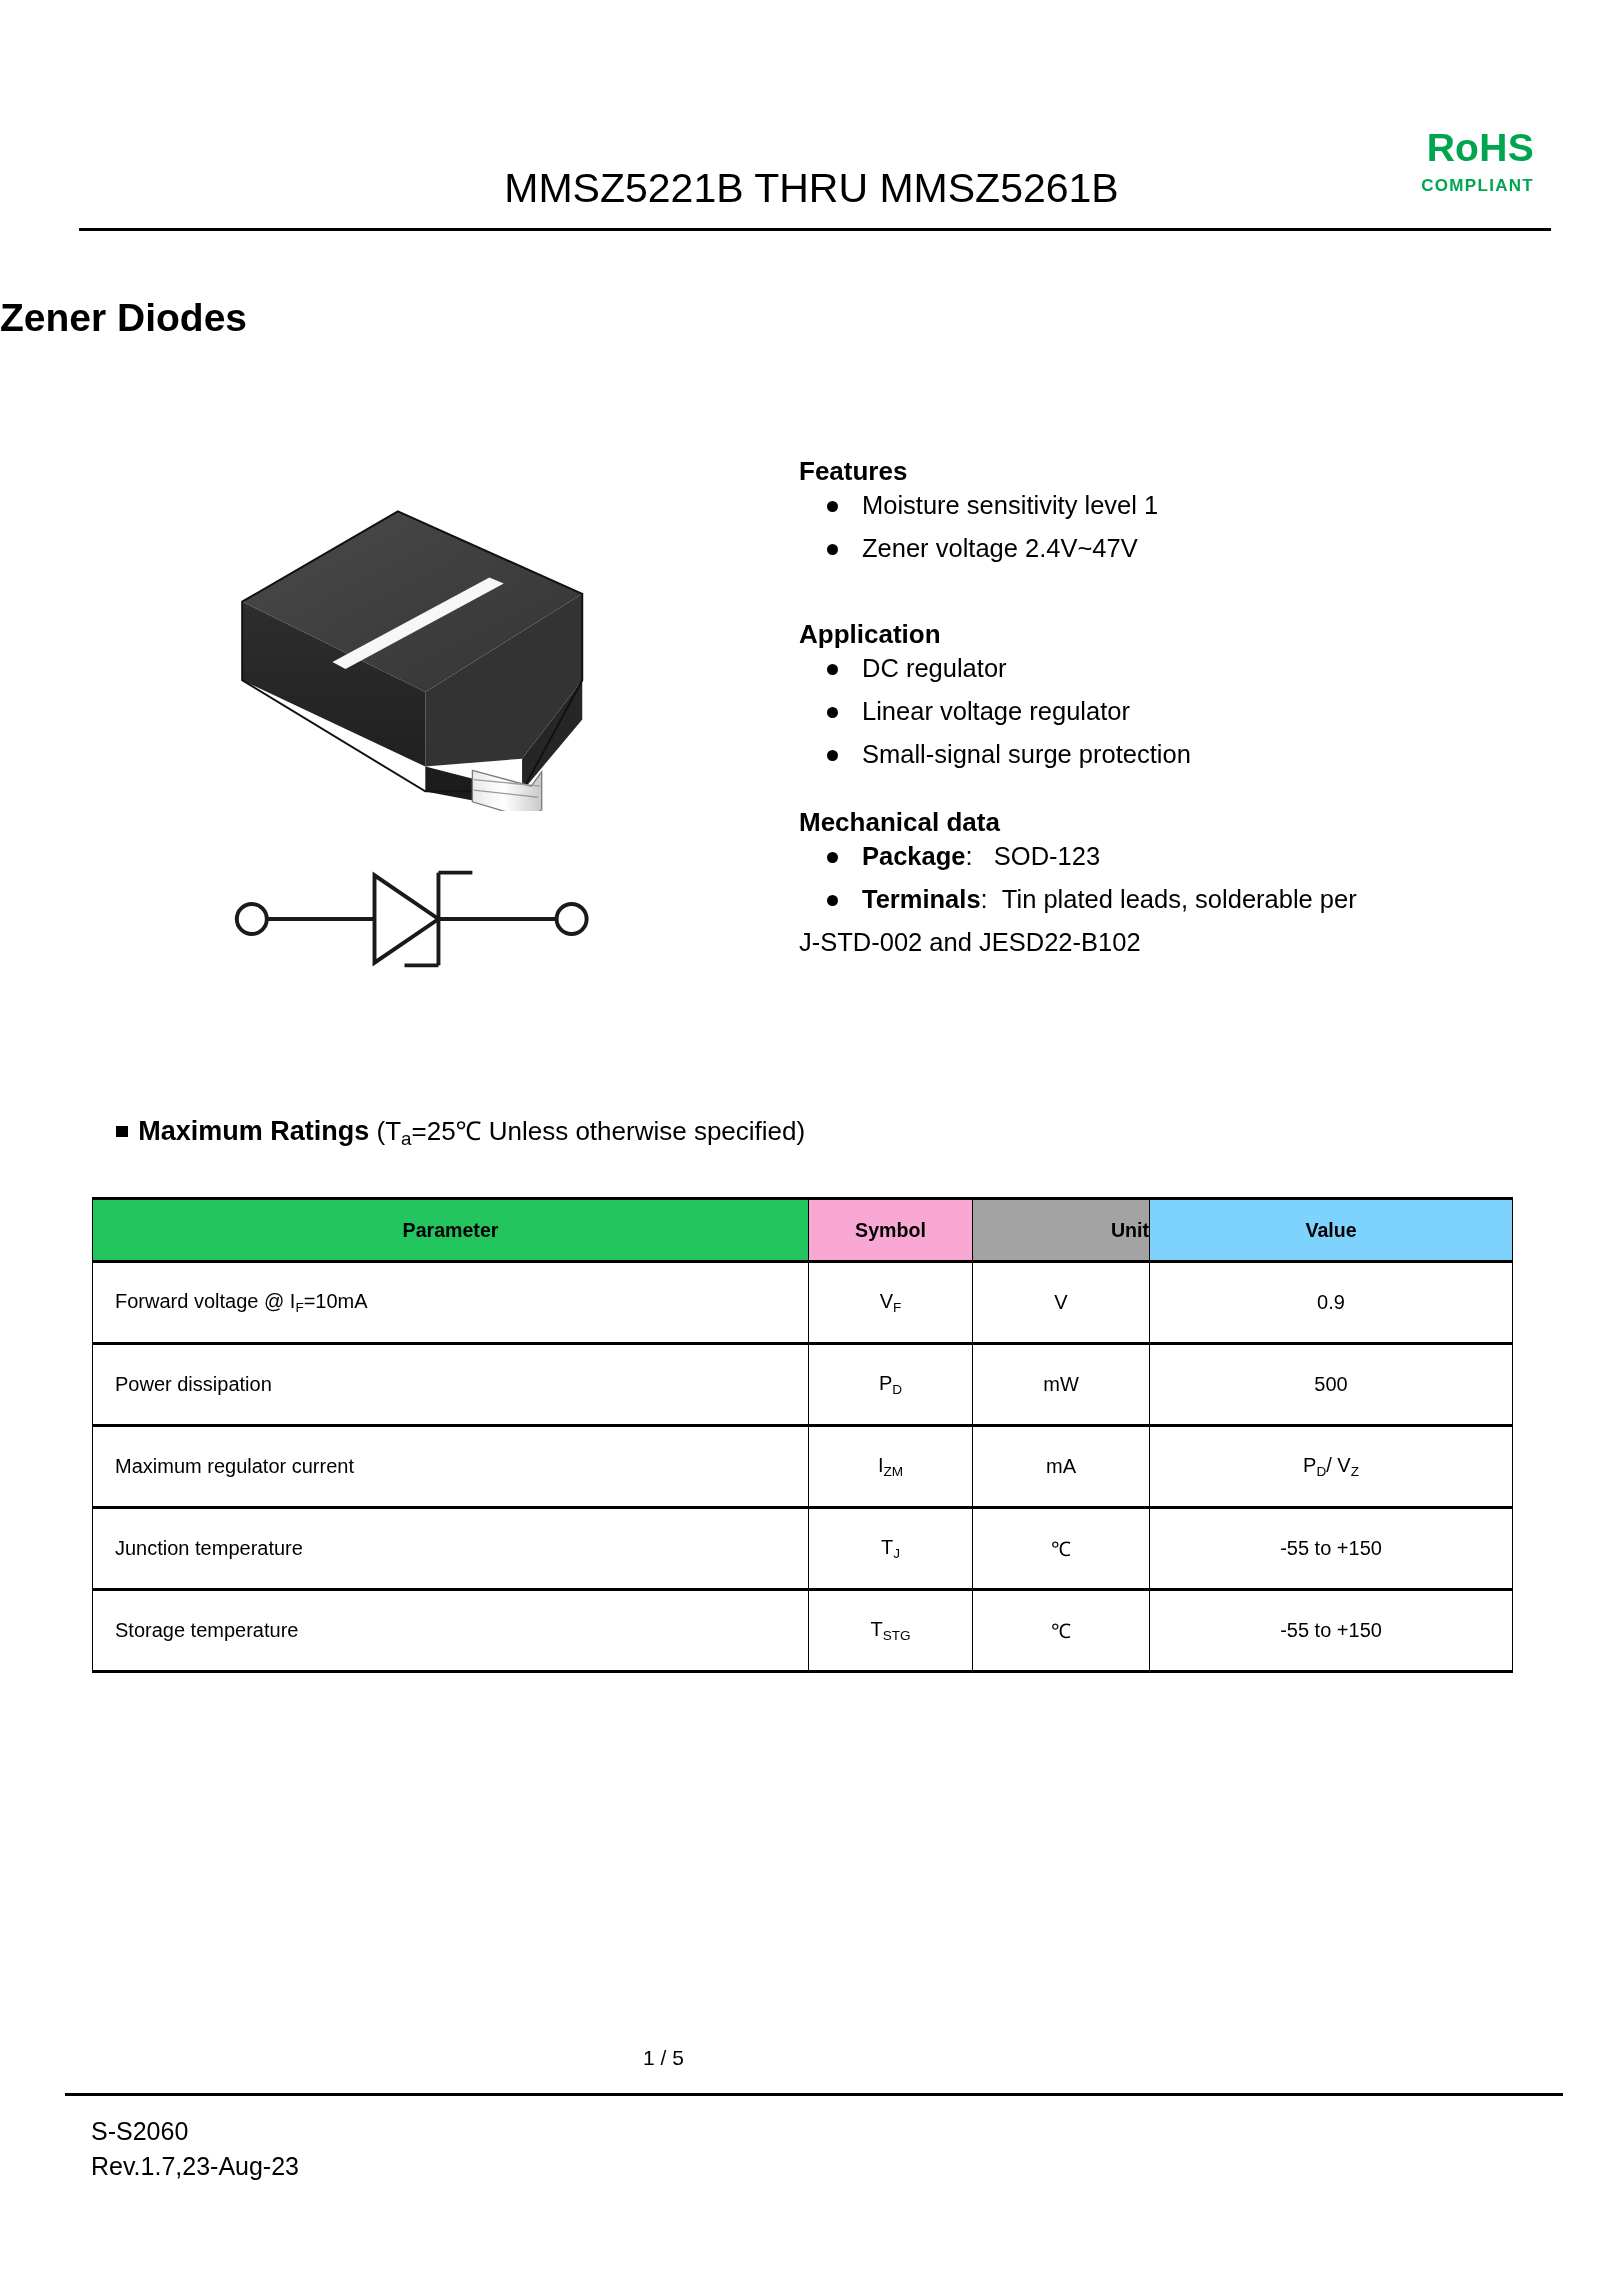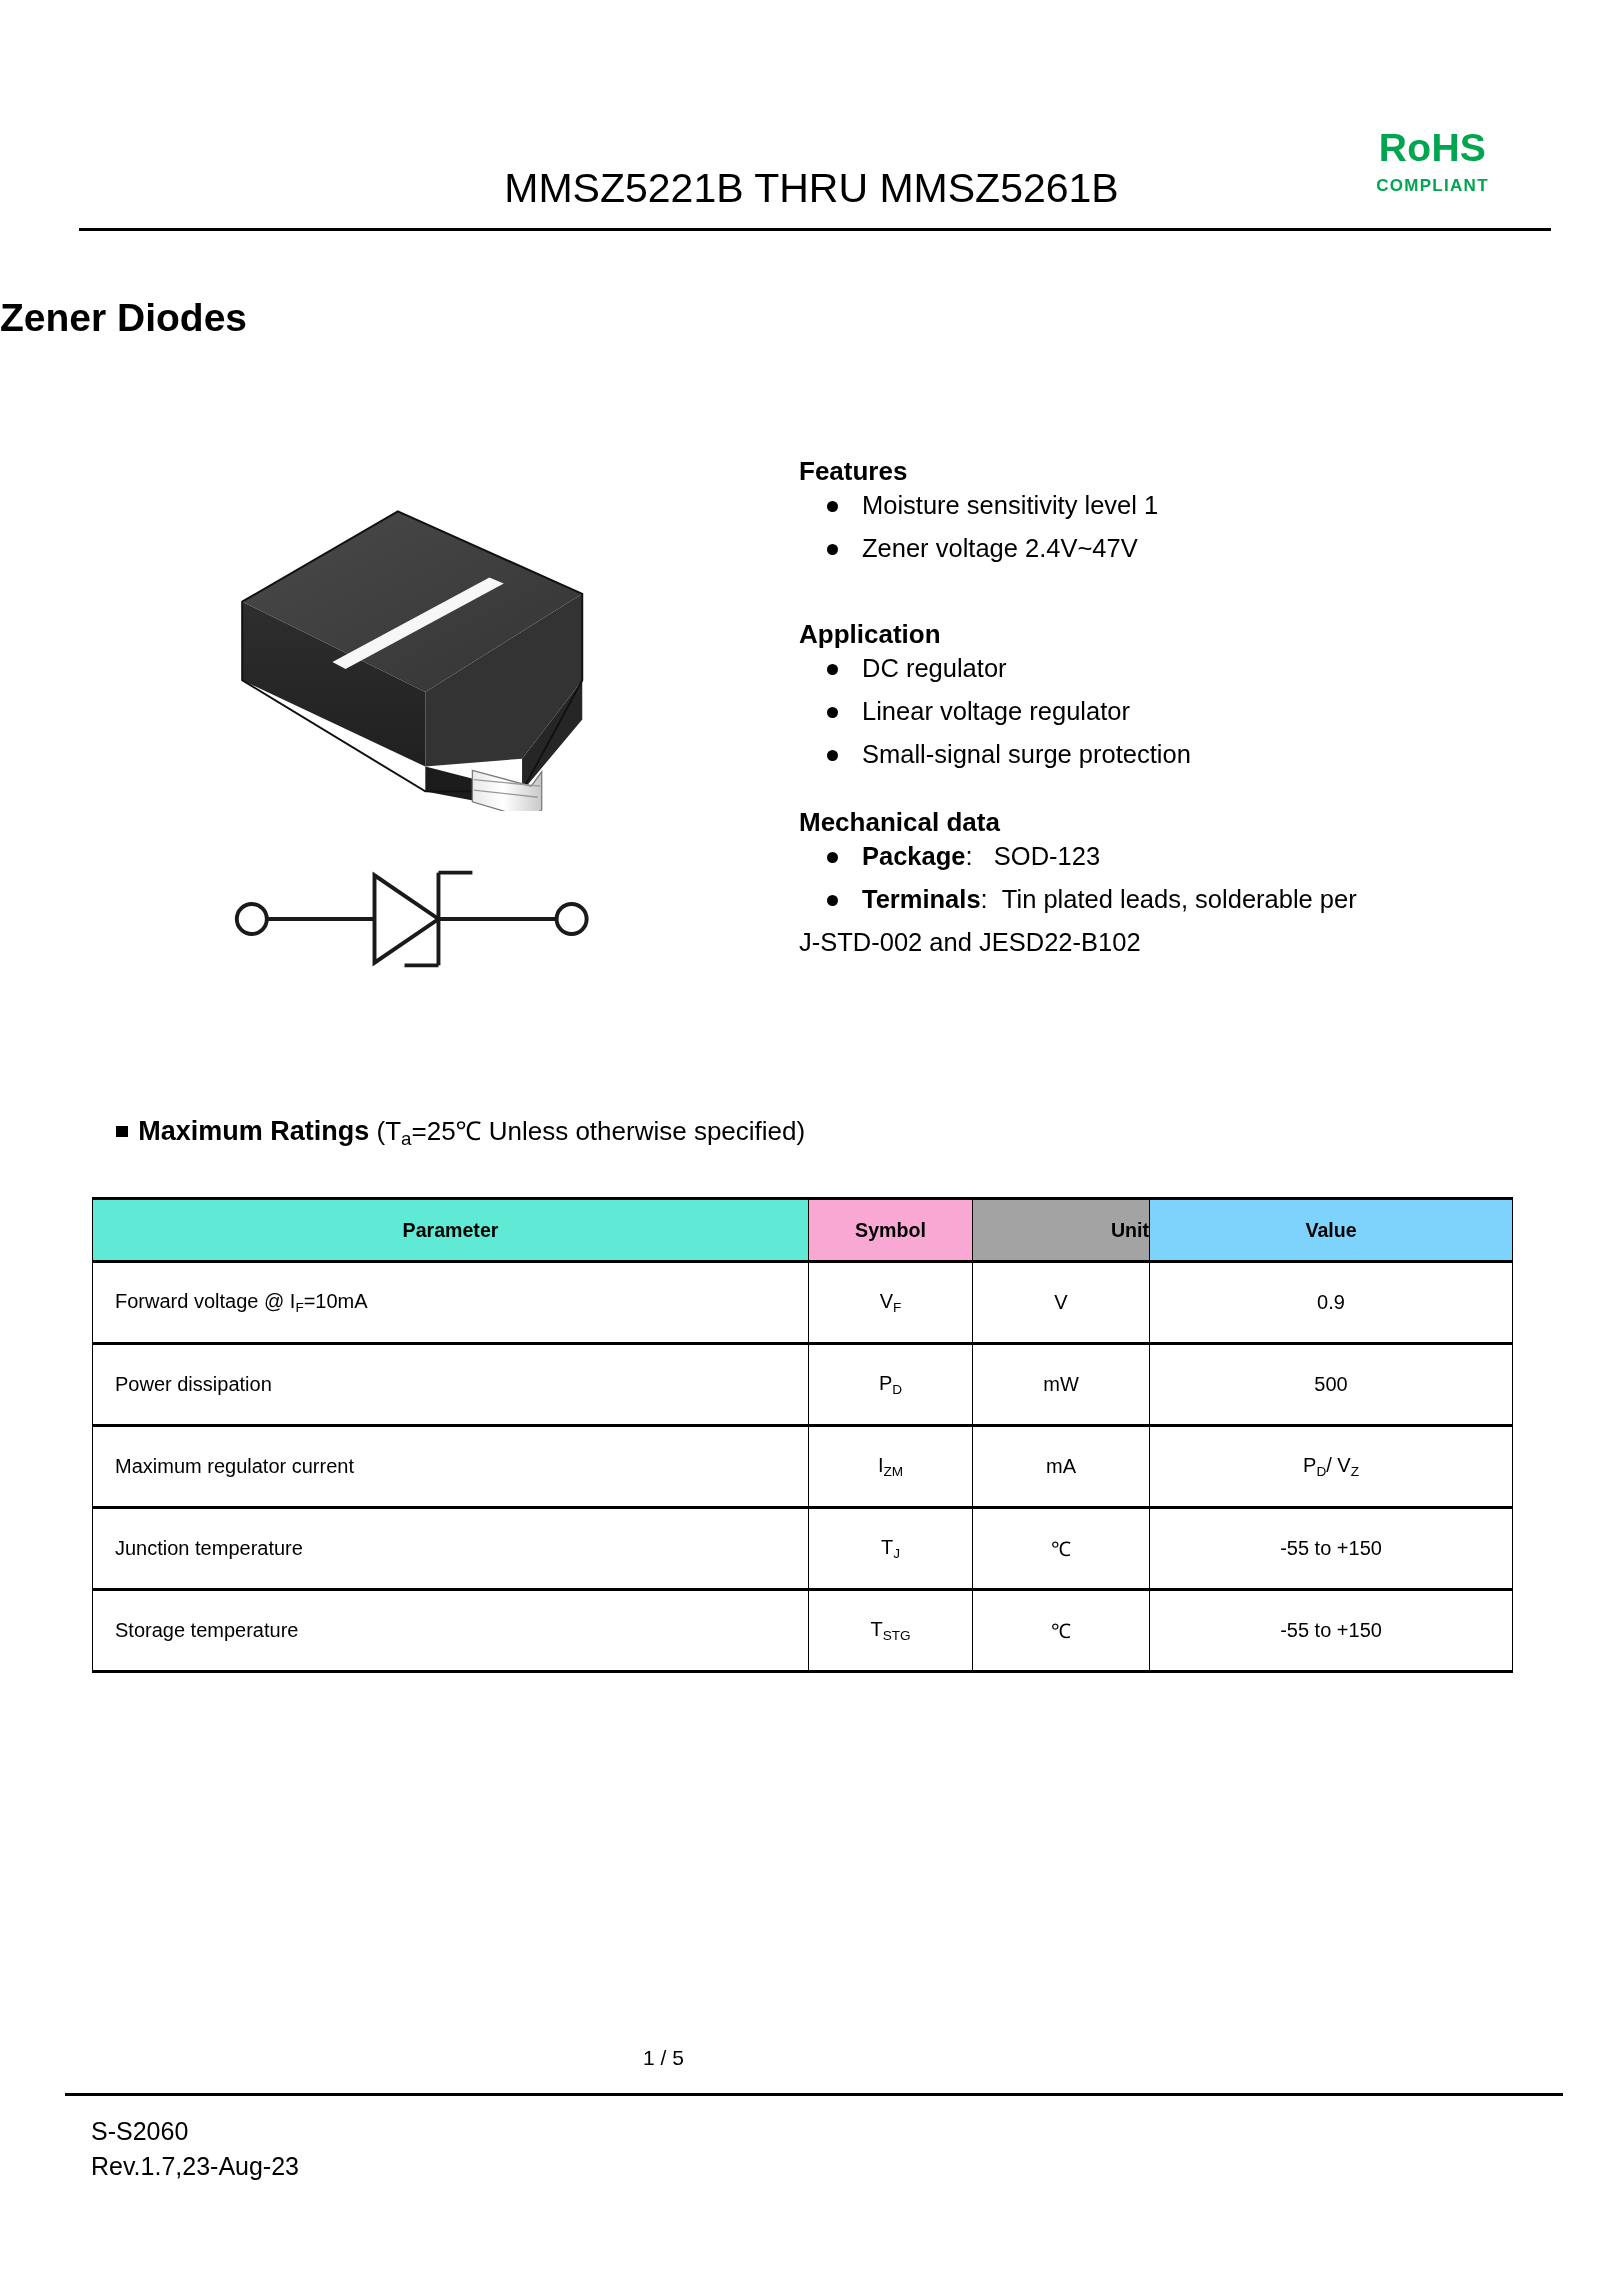--- a/index.html
+++ b/index.html
@@ -26,21 +26,21 @@
     font-size: 41px;
     font-weight: 400;
     letter-spacing: 0px;
     white-space: nowrap;
   }
   #rohs-logo {
     position: absolute;
     left: 1331px;
     top: 128px;
     width: 203px;
-    text-align: center;
+    text-align: right;
   }
   #rohs-logo .rohs-main {
     font-size: 39px;
     font-weight: 700;
     line-height: 1.0;
     letter-spacing: 0.3px;
   }
   #rohs-logo .rohs-sub {
     font-size: 17px;
     font-weight: 700;
@@ -348,21 +348,21 @@
 
 <table id="ratings-table">
   <colgroup>
     <col class="col-param">
       <col class="col-symbol">
       <col class="col-unit">
       <col class="col-value">
   </colgroup>
   <thead>
     <tr>
-      <th style="background: #5eead4;">Parameter</th>
+      <th style="background: #22c55e;">Parameter</th>
       <th style="background: #f9a8d4;">Symbol</th>
       <th style="background: #a3a3a3; text-align: right;">Unit</th>
       <th style="background: #7dd3fc;">Value</th>
     </tr>
   </thead>
   <tbody>
     <tr>
       <td class="param"><span>Forward voltage @ I</span><sub>F</sub><span>=10mA</span></td>
       <td class="ctr"><span>V</span><sub>F</sub></td>
       <td class="ctr">V</td>

